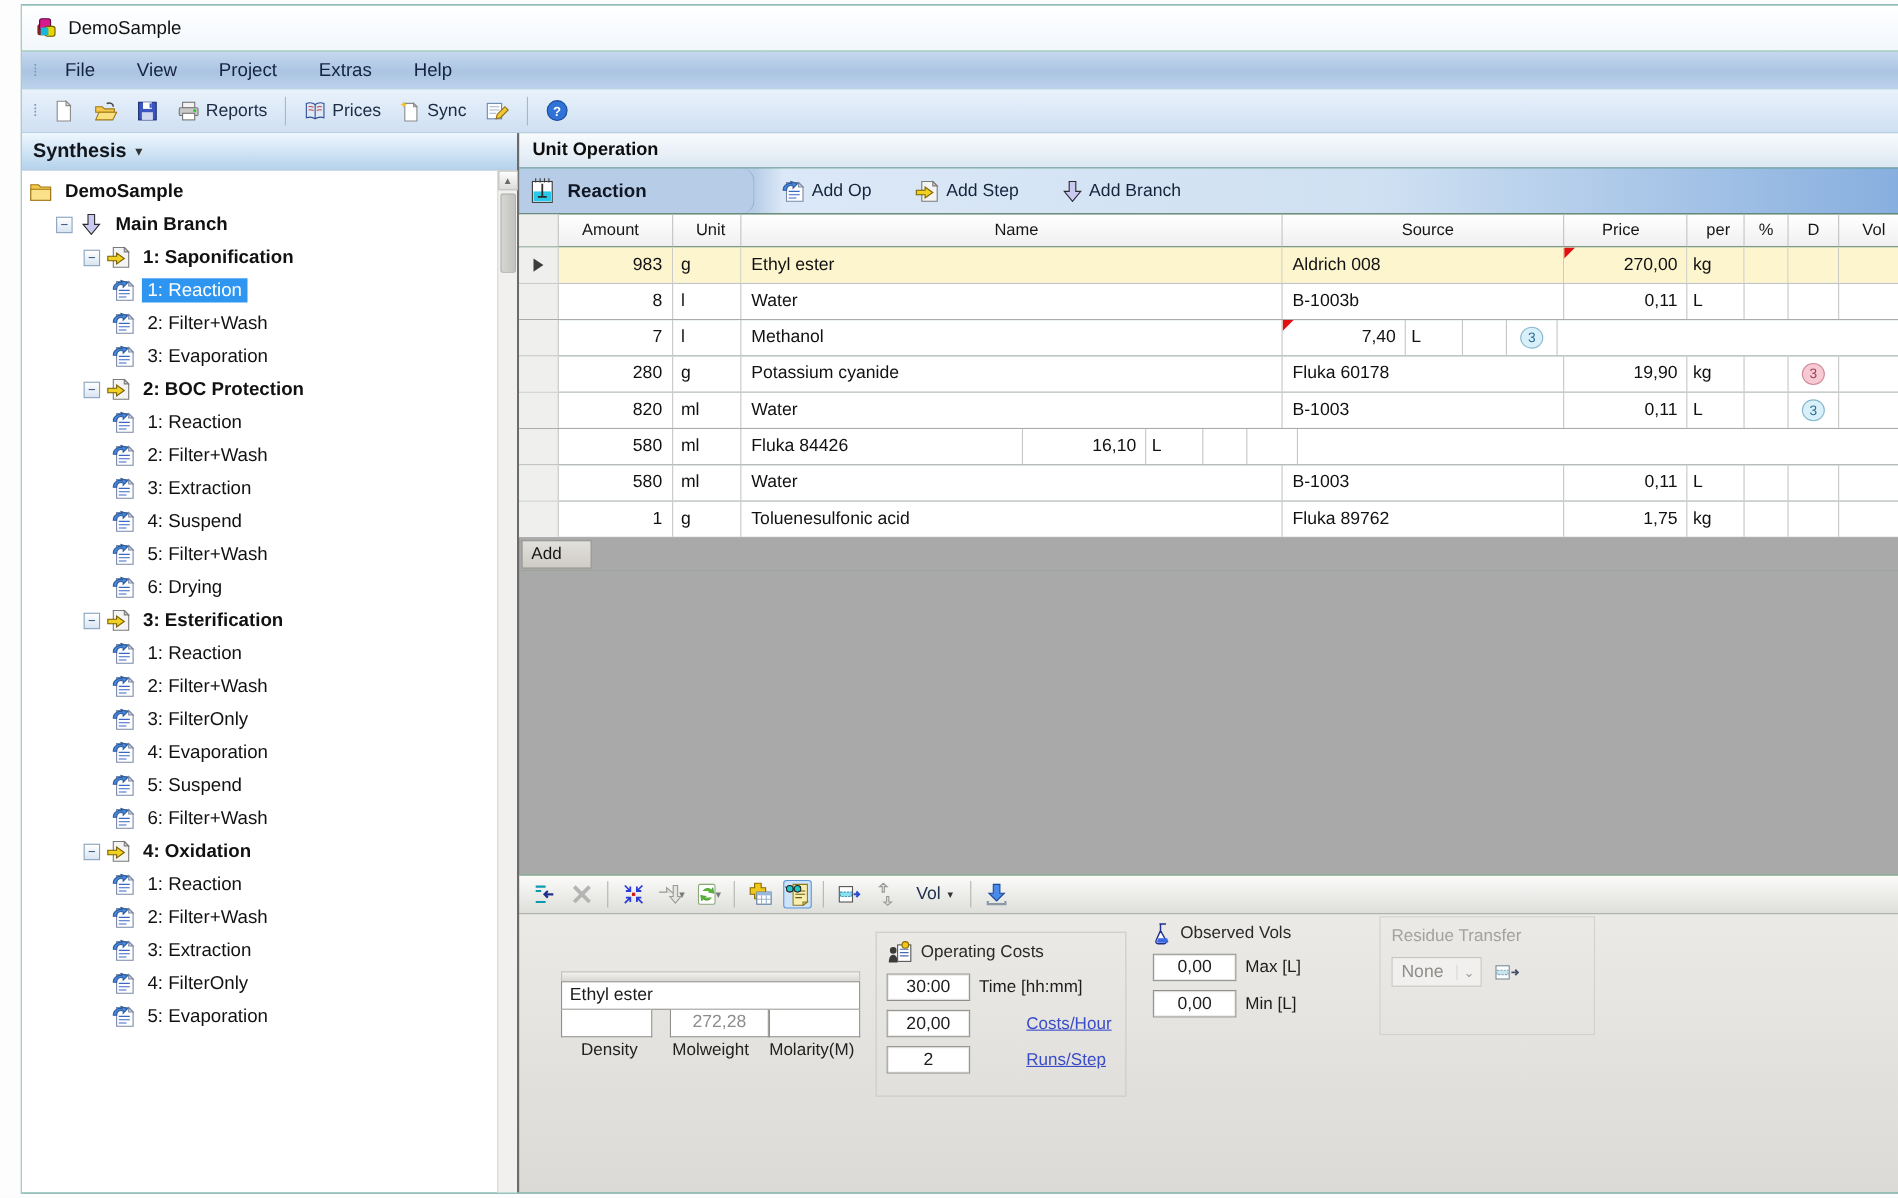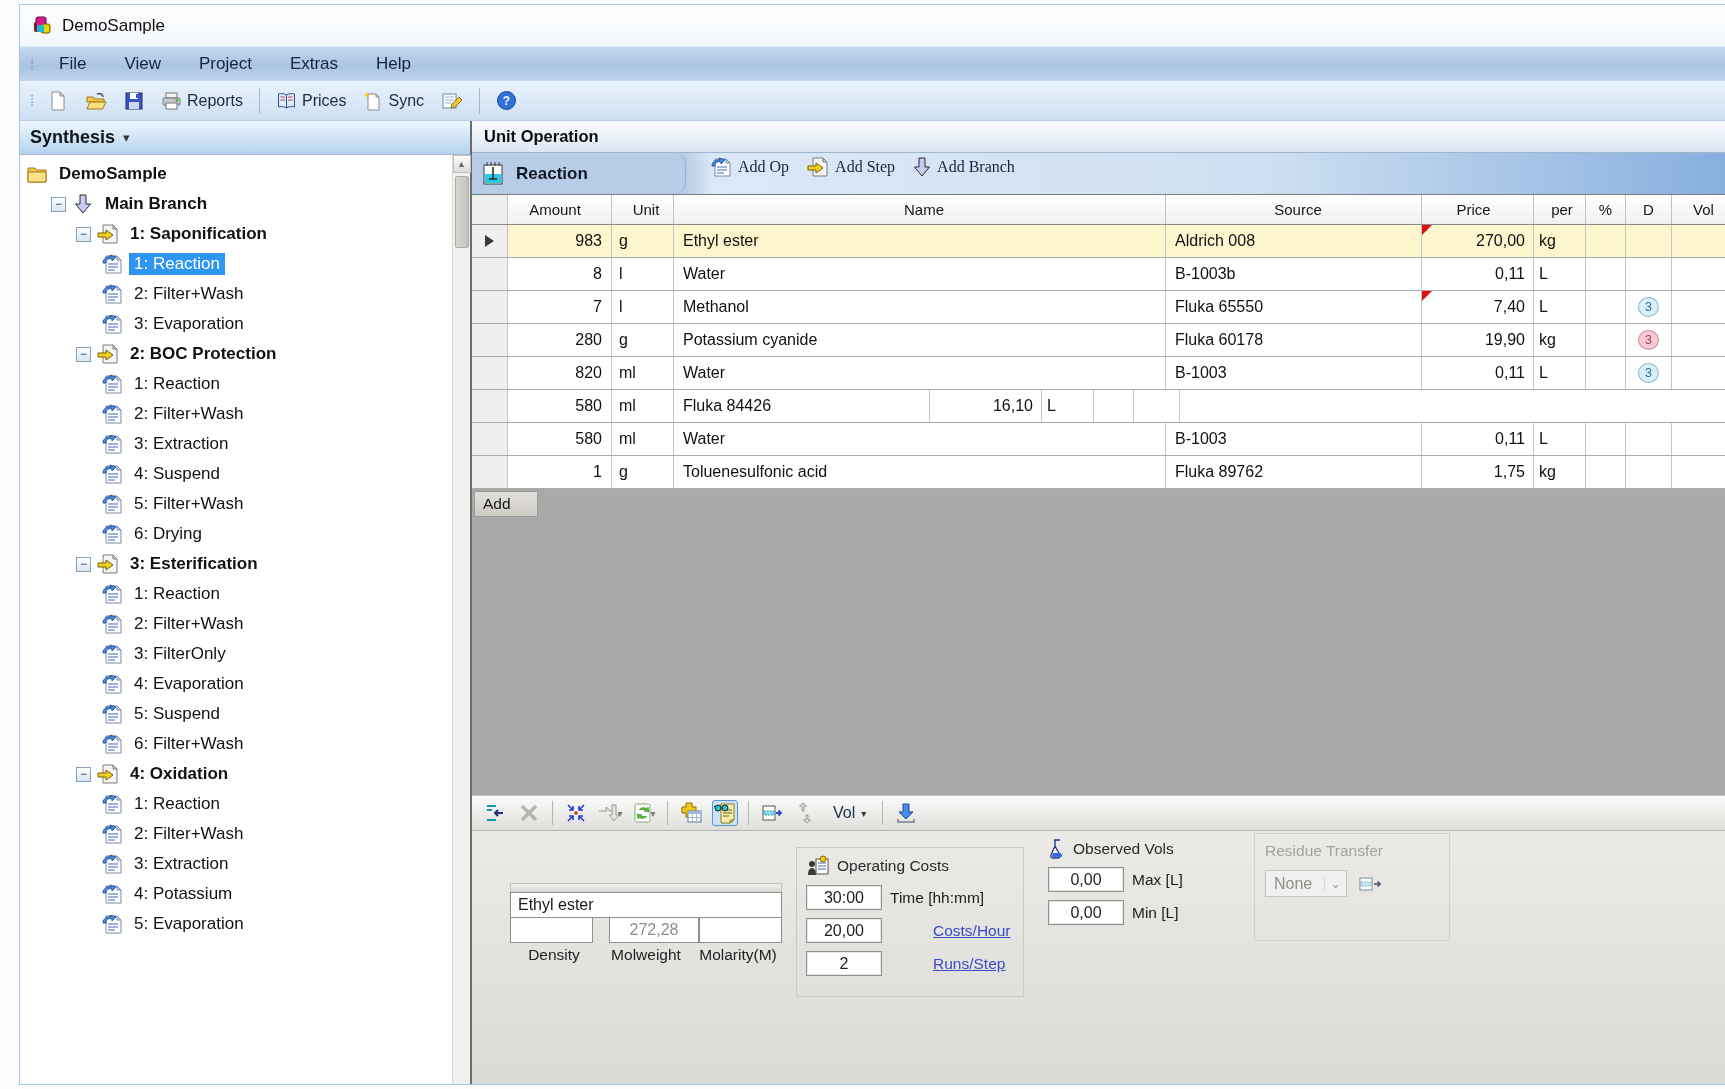--- a/index.html
+++ b/index.html
@@ -40,21 +40,21 @@
   .vscroll { width:18px; background:#f1f0ee; border-left:1px solid #d9d8d5; display:flex; flex-direction:column; align-items:center; }
   .scroll-btn { width:18px; height:18px; background:linear-gradient(#fdfdfd,#dcdcda); border:1px solid #bdbdba; color:#6a6a6a; font-size:9px; line-height:16px; text-align:center; }
   .scroll-thumb { width:14px; height:72px; background:linear-gradient(90deg,#d6d6d3,#c2c2bf); border:1px solid #aaaaa6; border-radius:2px; margin-top:3px; }
 
   
   .mainpanel { flex:1; display:flex; flex-direction:column; min-width:0; }
   .uo-header { height:32px; background:linear-gradient(#f8fbfe,#dce7f2); display:flex; align-items:center; padding-left:12px; font-size:16.5px; font-weight:bold; color:#0d0d0d; border-bottom:1px solid #9eb6ce; }
   .op-bar { height:42px; display:flex; align-items:stretch; border-bottom:1px solid #7c7c7c; background:linear-gradient(90deg,#b7cde7 0px,#b7cde7 214px,#dbe8f7 240px,#cfe0f2 62%,#86aede 100%); }
   .op-left { width:214px; display:flex; align-items:center; gap:10px; padding-left:8px; border-right:1px solid #93aecb;border-radius:12px; }
   .op-left .op-name { font-size:17px; font-weight:bold; color:#101624; }
-  .op-actions { display:flex; align-items:flex-start; gap:6px; padding-left:18px;font-family:Liberation Serif, serif; }
+  .op-actions { display:flex; align-items:center; gap:28px; padding-left:18px; }
   .op-btn { display:flex; align-items:center; gap:6px; font-size:16px; color:#16243c; padding:4px 6px; border-radius:3px; }
 
   
   .grid { display:flex; flex-direction:column; }
   .grid-head { height:30px; display:flex; background:linear-gradient(#ffffff,#f0f0f0); border-bottom:1px solid #8b8b8b; font-size:15px; color:#161616; }
   .grid-head .cell { display:flex; align-items:center; justify-content:center; border-right:1px solid #c3c3c3; }
   .grid-row { height:33px; display:flex; background:#fff; border-bottom:1px solid #ababab; font-size:16px; }
   .grid-row.selected .cell { background:#fdf5ce; }
   .grid-row .cell { display:flex; align-items:center; border-right:1px solid #c6c6c6; position:relative; overflow:hidden; }
   .c-sel   { width:36px; background:#efefee; border-right:1px solid #a7a7a7; justify-content:center; }
@@ -524,21 +524,21 @@
 
             <div class="tree-row">
               <span class="indent" style="width: 81px;"></span>
 
               <svg class="tree-icon" viewBox="0 0 22 20">
                 <path d="M5 2h11l4 4v13H5z" fill="#fff" stroke="#7a88a8"></path>
                 <path d="M16 2l4 4h-4z" fill="#dcdcdc" stroke="#7a88a8"></path>
                 <path d="M7 10h10M7 13h10M7 16h7" stroke="#3a66c8"></path>
                 <path d="M2 9C2 4 7 2 10 3l-1-2 6 2-4 4 0-2C8 4 5 5 5 9z" fill="#4a8ae0" stroke="#2a5a9a"></path>
               </svg>
-              <span class="label">4: Potassium</span>
+              <span class="label">4: FilterOnly</span>
             </div>
 
             <div class="tree-row">
               <span class="indent" style="width: 81px;"></span>
 
               <svg class="tree-icon" viewBox="0 0 22 20">
                 <path d="M5 2h11l4 4v13H5z" fill="#fff" stroke="#7a88a8"></path>
                 <path d="M16 2l4 4h-4z" fill="#dcdcdc" stroke="#7a88a8"></path>
                 <path d="M7 10h10M7 13h10M7 16h7" stroke="#3a66c8"></path>
                 <path d="M2 9C2 4 7 2 10 3l-1-2 6 2-4 4 0-2C8 4 5 5 5 9z" fill="#4a8ae0" stroke="#2a5a9a"></path>
@@ -641,21 +641,20 @@
               <div class="cell c-pct"></div>
               <div class="cell c-d"></div>
               <div class="cell c-vol"></div>
             </div>
 
             <div class="grid-row">
               <div class="cell c-sel"></div>
               <div class="cell c-amount">7</div>
               <div class="cell c-unit">l</div>
               <div class="cell c-name">Methanol</div>
-              <div class="cell c-source">Fluka 65550</div>
               <div class="cell c-price">
                 <span class="flag"></span>
                 <span>7,40</span>
               </div>
               <div class="cell c-per">L</div>
               <div class="cell c-pct"></div>
               <div class="cell c-d">
                 <span class="dbadge blue">3</span>
               </div>
               <div class="cell c-vol"></div>

